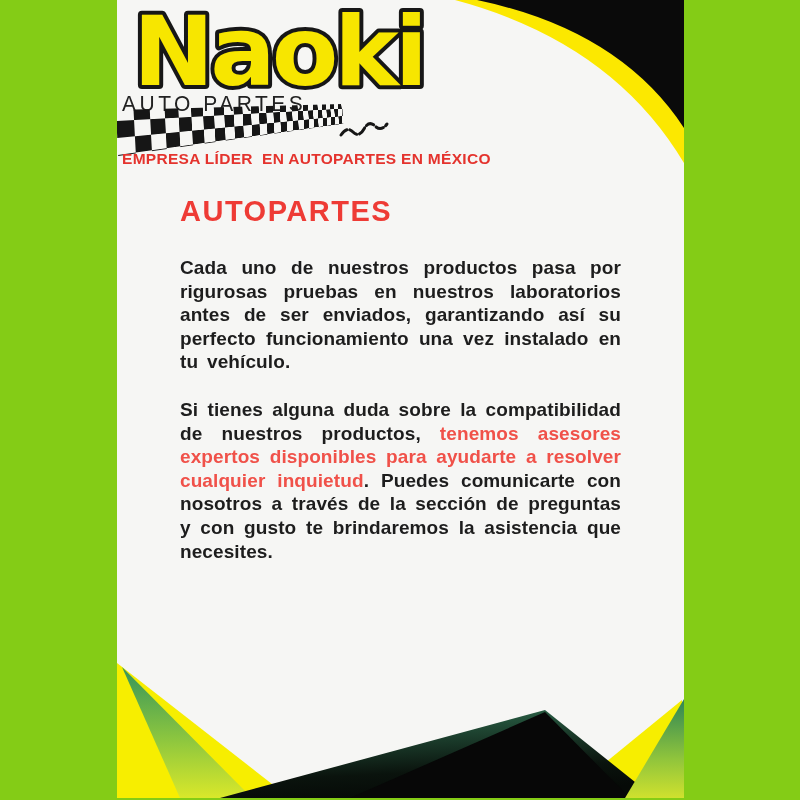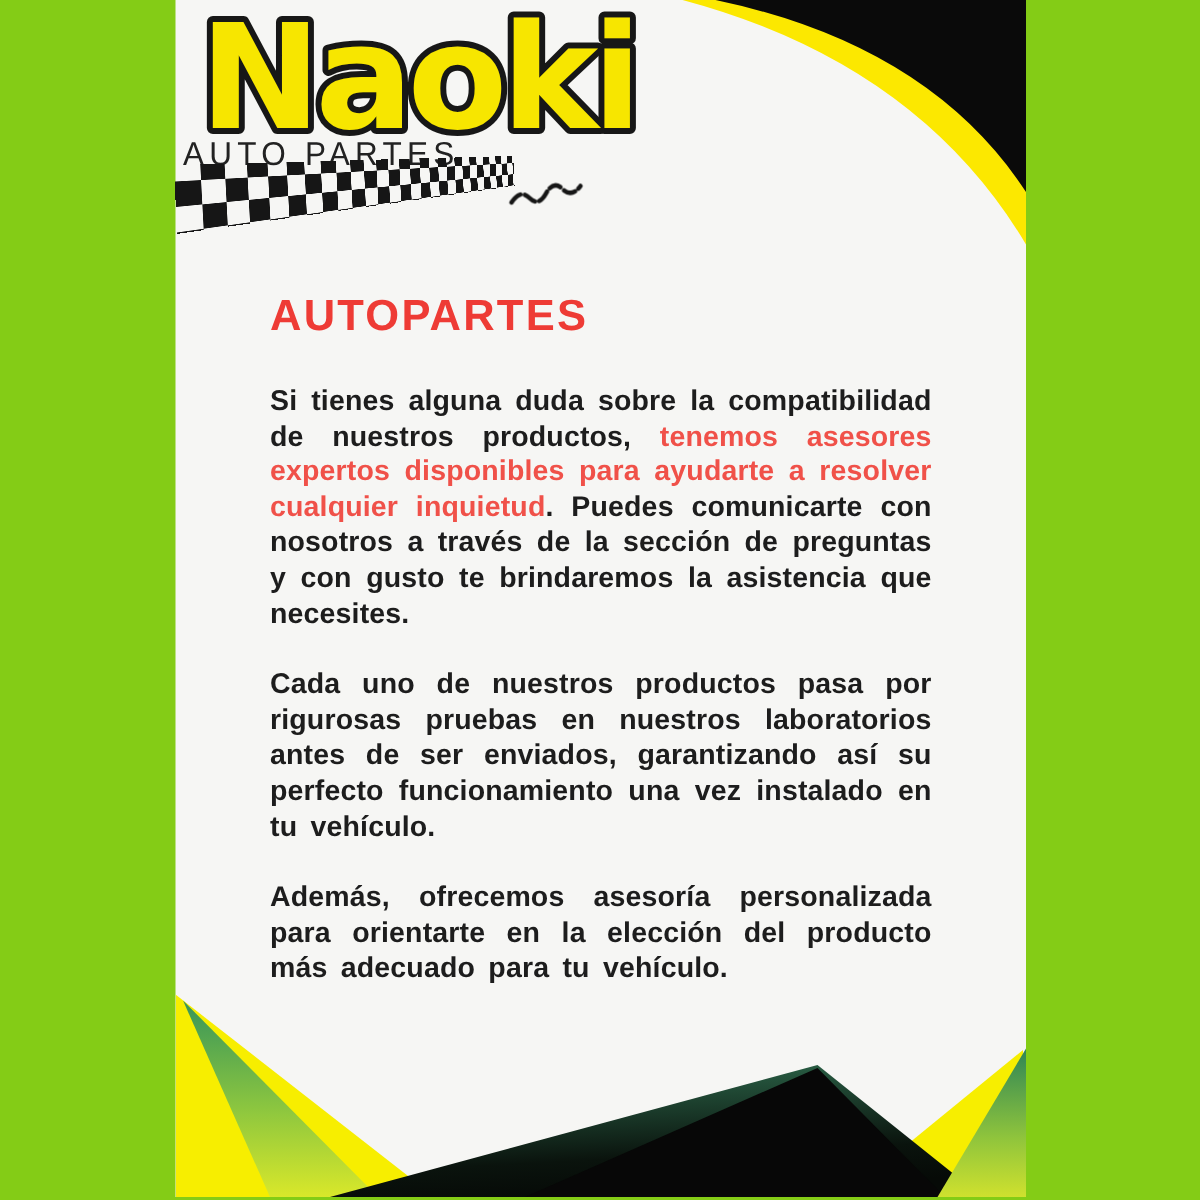--- a/index.html
+++ b/index.html
@@ -78,23 +78,23 @@
       <svg class="logo-svg" viewBox="0 0 440 100">
         <text x="10" y="85" font-size="97">Naoki</text>
       </svg>
       <div class="subtitle">AUTO PARTES</div>
       <div class="flag-wrap">
         <div class="flag"></div>
         <svg class="squiggle" width="56" height="20">
           <path d="M2,13 q6,-9 12,-3 t11,-3 t11,-3 t12,-2" stroke="#161616" stroke-width="3" fill="none" stroke-linecap="round" stroke-dasharray="8 3"></path>
         </svg>
       </div>
+      <div class="tagline">EMPRESA LÍDER  EN AUTOPARTES EN MÉXICO</div>
     </div>
 
     <div class="main">
       <h1 class="title">AUTOPARTES</h1>
+      <p>Cada uno de nuestros productos pasa por rigurosas pruebas en nuestros laboratorios antes de ser enviados, garantizando así su perfecto funcionamiento una vez instalado en tu vehículo.</p>
       <p><span>Si tienes alguna duda sobre la compatibilidad de nuestros productos, </span><span class="red">tenemos asesores expertos disponibles para ayudarte a resolver cualquier inquietud</span><span>. Puedes comunicarte con nosotros a través de la sección de preguntas y con gusto te brindaremos la asistencia que necesites.</span></p>
-      <p>Cada uno de nuestros productos pasa por rigurosas pruebas en nuestros laboratorios antes de ser enviados, garantizando así su perfecto funcionamiento una vez instalado en tu vehículo.</p>
-      <p>Además, ofrecemos asesoría personalizada para orientarte en la elección del producto más adecuado para tu vehículo.</p>
     </div>
 
   </div>
 </div>
 
 </body></html>

